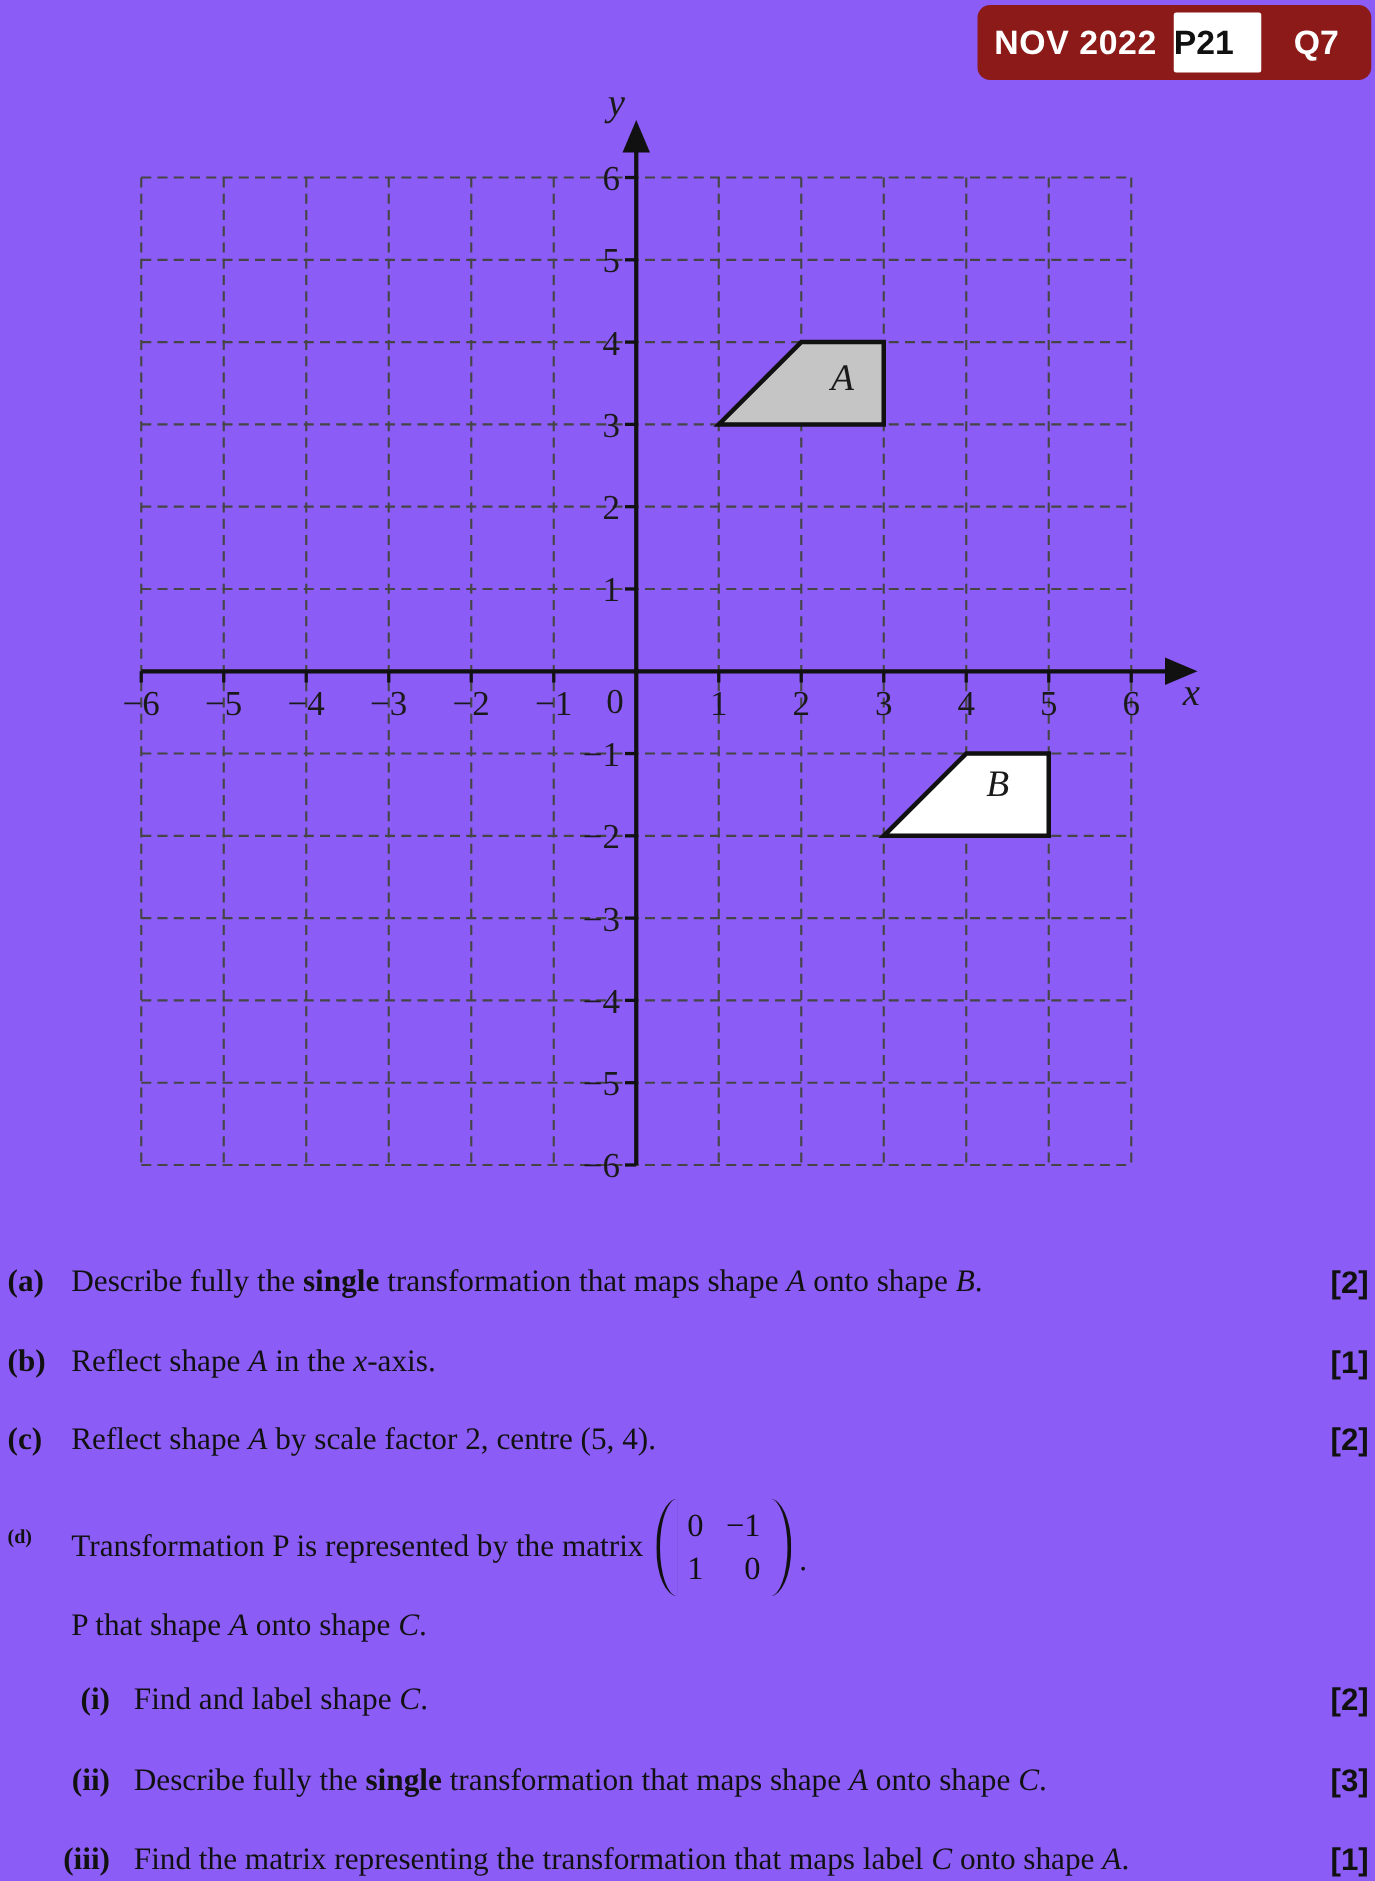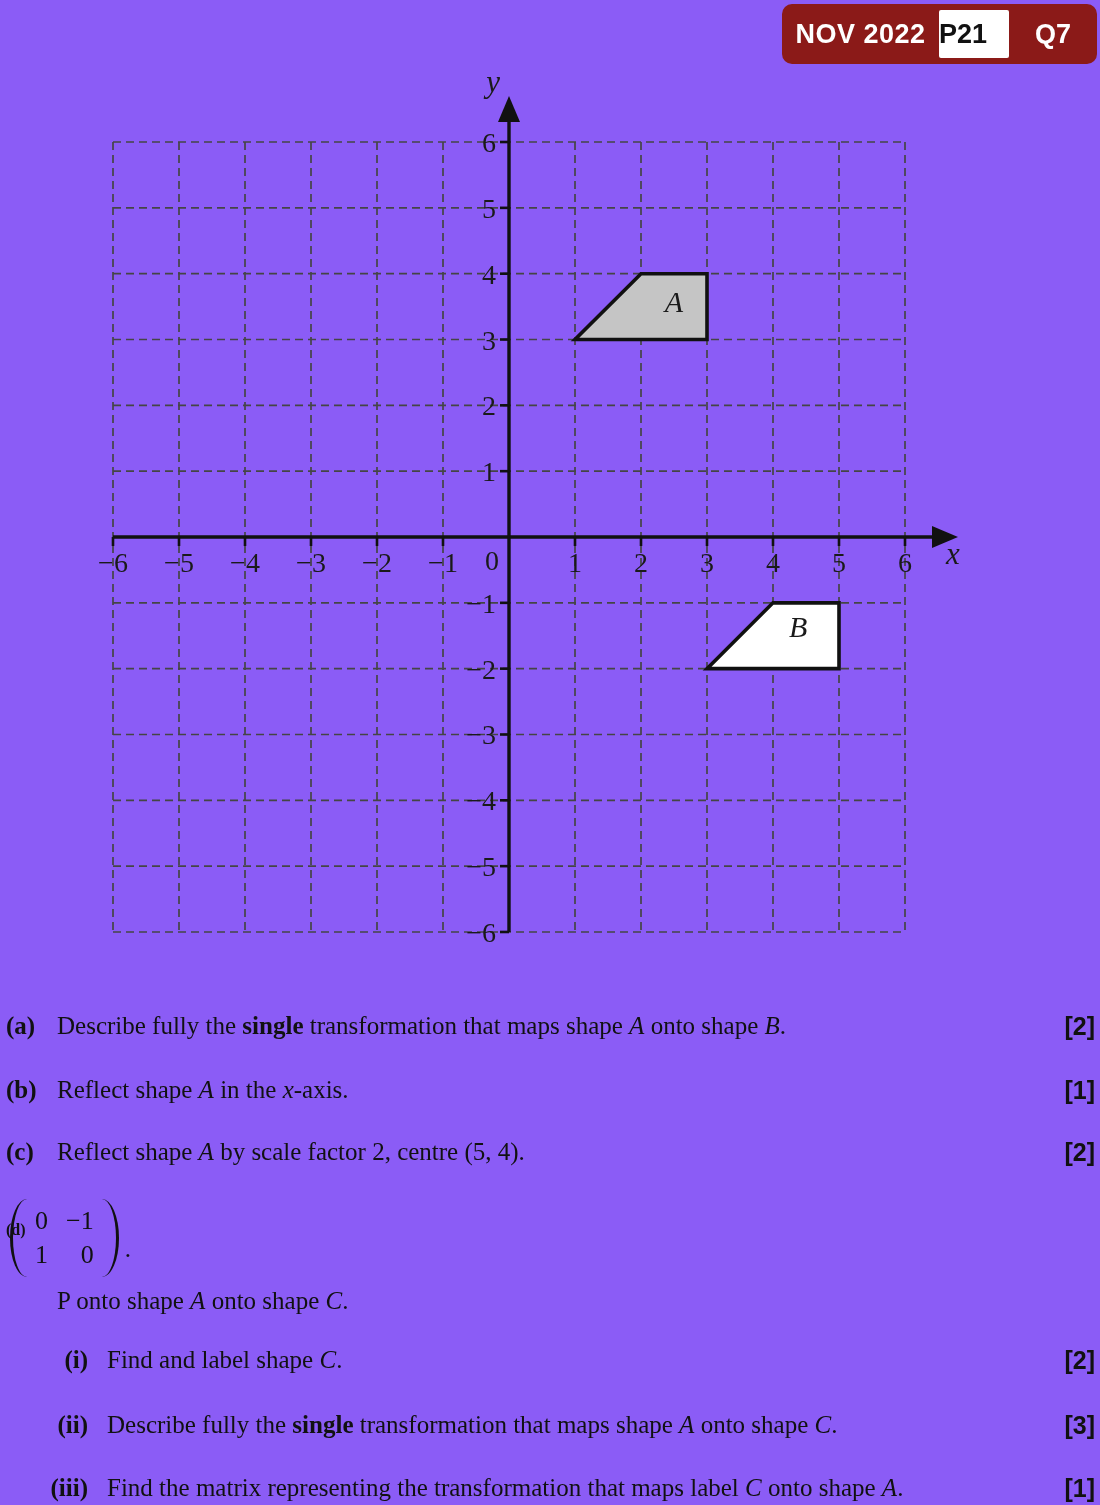--- a/index.html
+++ b/index.html
@@ -166,35 +166,36 @@
   </div>
 
   <div class="qrow" style="top:1135px">
     <span class="qlabel">(c)</span>
     <span class="qtext"><span>Reflect shape </span><span class="i">A</span><span> by scale factor 2, centre (5, 4).</span></span>
     <span class="qmarks">[2]</span>
   </div>
 
   <div class="dlabel" style="position:absolute;top:1221px;">(d)</div>
   <div class="drow">
+    <span class="dtext"><span>Transformation P is represented by the matrix</span></span>
     <span class="matrix">
       <span class="paren-l"></span>
       <span class="mcells">
         <span class="mc1">0</span>
         <span class="mc2">−1</span>
         <span class="mc1">1</span>
         <span class="mc2">0</span>
       </span>
       <span class="paren-r"></span>
       <span class="mdot">.</span>
     </span>
   </div>
 
   <div class="qrow" style="top:1284px">
-    <span class="qtext"><span>P onto shape </span><span class="i">A</span><span> onto shape </span><span class="i">C</span><span>.</span></span>
+    <span class="qtext"><span>P that shape </span><span class="i">A</span><span> onto shape </span><span class="i">C</span><span>.</span></span>
   </div>
 
   <div class="qrow" style="top:1343px">
     <span class="qlabel-sub">(i)</span>
     <span class="qtext-sub"><span>Find and label shape </span><span class="i">C</span><span>.</span></span>
     <span class="qmarks">[2]</span>
   </div>
 
   <div class="qrow" style="top:1408px">
     <span class="qlabel-sub">(ii)</span>

